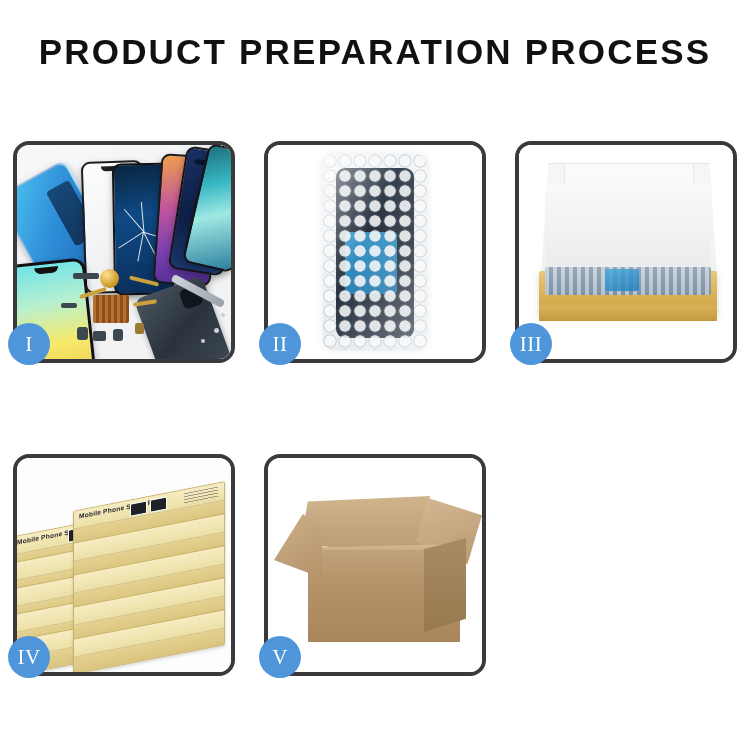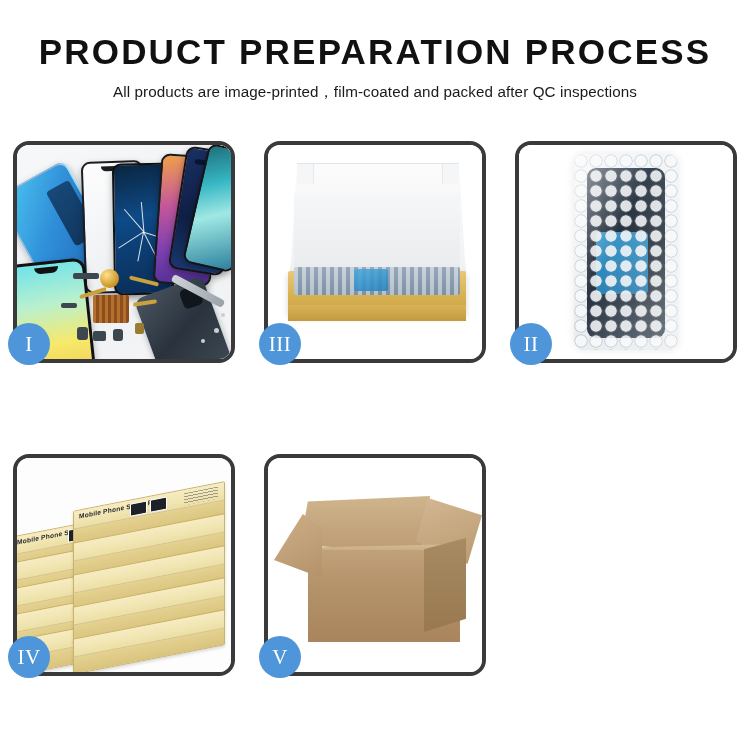--- a/index.html
+++ b/index.html
@@ -334,21 +334,20 @@
     transform:skewY(10deg);
   }
 </style>
 </head>
 <body>
 
 <div class="page">
 
   <div class="header">
     <div class="title">PRODUCT PREPARATION PROCESS</div>
-    <div class="subtitle">All products are image-printed，film-coated and packed after QC inspections</div>
   </div>
 
   <div class="grid">
 
     <div class="panel">
       <div class="inner p1">
         <div class="ph lcd-blue"></div>
         <div class="ph glass"></div>
         <div class="ph ph-crack">
           <div class="crk" style="transform:rotate(12deg)"></div>
@@ -376,41 +375,41 @@
         <div class="flexcab" style="left:116px;top:156px;width:24px;transform:rotate(-9deg);"></div>
         <div class="screwdr"></div>
         <div class="speck" style="right:12px;bottom:26px;width:5px;height:5px;"></div>
         <div class="speck" style="right:26px;bottom:16px;width:4px;height:4px;"></div>
         <div class="speck" style="right:6px;bottom:42px;width:4px;height:4px;"></div>
       </div>
       <div class="badge">I</div>
     </div>
 
     <div class="panel">
+      <div class="inner p2">
+        <div class="bwrap">
+          <div class="bphone"></div>
+          <div class="blabel"></div>
+          <div class="bubbles"></div>
+          <div class="bsheen"></div>
+        </div>
+      </div>
+      <div class="badge">II</div>
+    </div>
+
+    <div class="panel">
       <div class="inner p3">
         <div class="m-lid"></div>
         <div class="m-interior"></div>
         <div class="m-tray"></div>
         <div class="m-content"></div>
         <div class="m-bluetag"></div>
         <div class="m-front"></div>
       </div>
       <div class="badge">III</div>
-    </div>
-
-    <div class="panel">
-      <div class="inner p2">
-        <div class="bwrap">
-          <div class="bphone"></div>
-          <div class="blabel"></div>
-          <div class="bubbles"></div>
-          <div class="bsheen"></div>
-        </div>
-      </div>
-      <div class="badge">II</div>
     </div>
 
     <div class="panel">
       <div class="inner p4">
         <div class="stack">
           <div class="sbox sL sL1" style="transform:skewY(-11deg)">
             <div class="lidface">
                 <span class="lbl">Mobile Phone Spare Parts</span>
               </div>
             <div class="scr" style="left:56px"></div>

